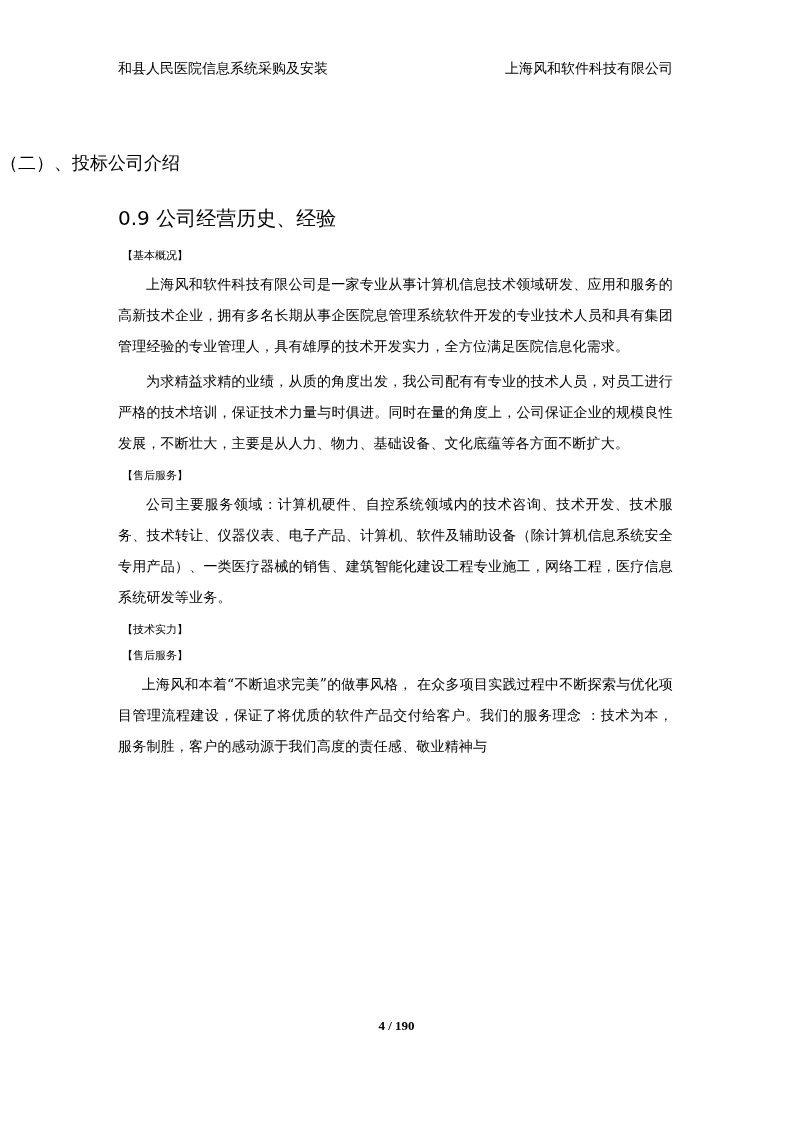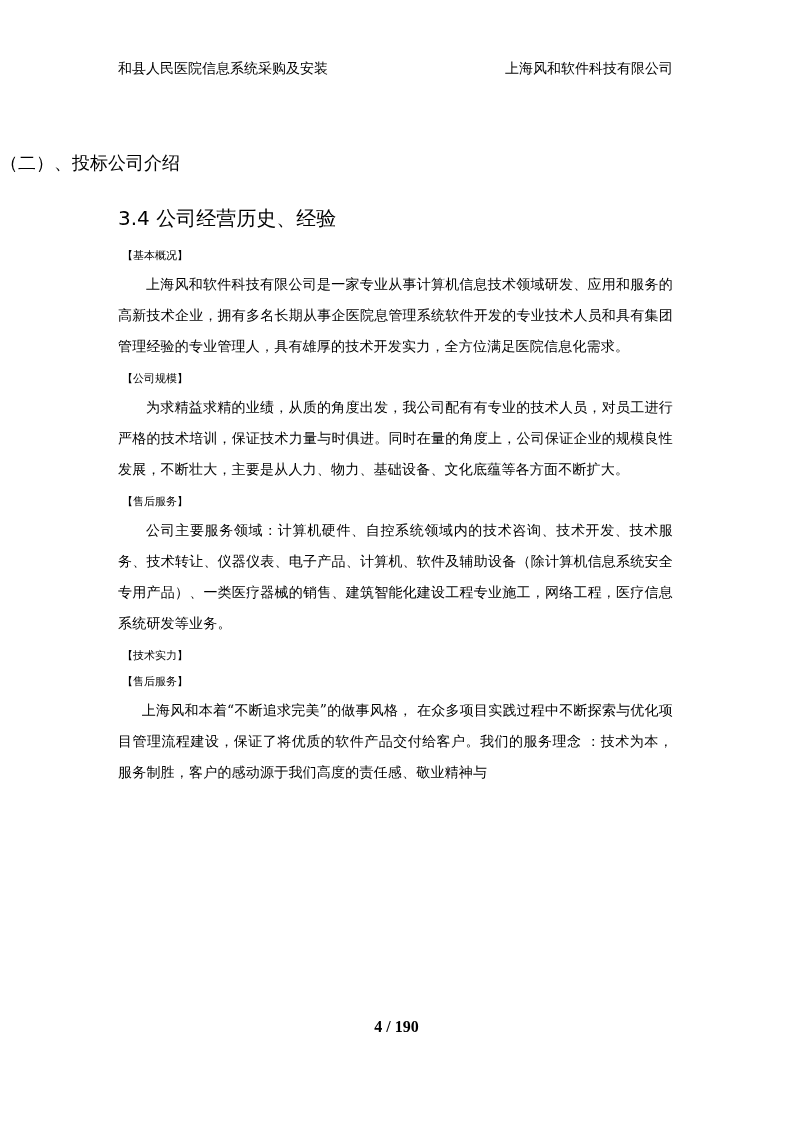--- a/index.html
+++ b/index.html
@@ -14,39 +14,38 @@
             font-family: "DejaVu Sans", "Liberation Sans", sans-serif; font-size: 18px; line-height: 26px; }
   .section-title { position: absolute; top: 203px; left: 118px;
             font-family: "DejaVu Sans", "Liberation Sans", sans-serif; font-size: 20px; line-height: 30px; }
   .content { position: absolute; top: 243px; left: 118px; width: 555px; }
   .label { font-family: "DejaVu Sans", "Liberation Sans", sans-serif; font-weight: normal;
            font-size: 11px; line-height: 26px; height: 26px; margin-left: 4px; margin-top: 0; }
   .para { font-size: 14px; line-height: 31px; text-align: justify; text-indent: 2em;
           margin: 0 0 4px 0; letter-spacing: 0.2px; }
   .para.noindent-small { text-indent: 1.7em; }
   .footer { position: absolute; top: 1018px; left: 0; width: 793px; text-align: center;
-            font-family: "Liberation Serif", serif; font-weight: bold; font-size: 16px; }
+            font-family: "Liberation Serif", serif; font-weight: bold; font-size: 13px; }
 </style>
 </head>
 <body>
 
 <div class="page">
   <div class="header">
     <span class="left">和县人民医院信息系统采购及安装</span>
     <span class="right">上海风和软件科技有限公司</span>
   </div>
 
   <div class="chapter-title">（二）、投标公司介绍</div>
-  <div class="section-title">3.4 公司经营历史、经验</div>
+  <div class="section-title">0.9 公司经营历史、经验</div>
 
   <div class="content">
     <div class="label">【基本概况】</div>
     <p class="para">上海风和软件科技有限公司是一家专业从事计算机信息技术领域研发、应用和服务的高新技术企业，拥有多名长期从事企医院息管理系统软件开发的专业技术人员和具有集团管理经验的专业管理人，具有雄厚的技术开发实力，全方位满足医院信息化需求。</p>
 
-    <div class="label">【公司规模】</div>
     <p class="para">为求精益求精的业绩，从质的角度出发，我公司配有有专业的技术人员，对员工进行严格的技术培训，保证技术力量与时俱进。同时在量的角度上，公司保证企业的规模良性发展，不断壮大，主要是从人力、物力、基础设备、文化底蕴等各方面不断扩大。</p>
 
     <div class="label">【售后服务】</div>
     <p class="para">公司主要服务领域：计算机硬件、自控系统领域内的技术咨询、技术开发、技术服务、技术转让、仪器仪表、电子产品、计算机、软件及辅助设备（除计算机信息系统安全专用产品）、一类医疗器械的销售、建筑智能化建设工程专业施工，网络工程，医疗信息系统研发等业务。</p>
 
     <div class="label">【技术实力】</div>
 
     <div class="label">【售后服务】</div>
     <p class="para noindent-small">上海风和本着“不断追求完美”的做事风格， 在众多项目实践过程中不断探索与优化项目管理流程建设，保证了将优质的软件产品交付给客户。我们的服务理念 ：技术为本，服务制胜，客户的感动源于我们高度的责任感、敬业精神与</p>
   </div>

